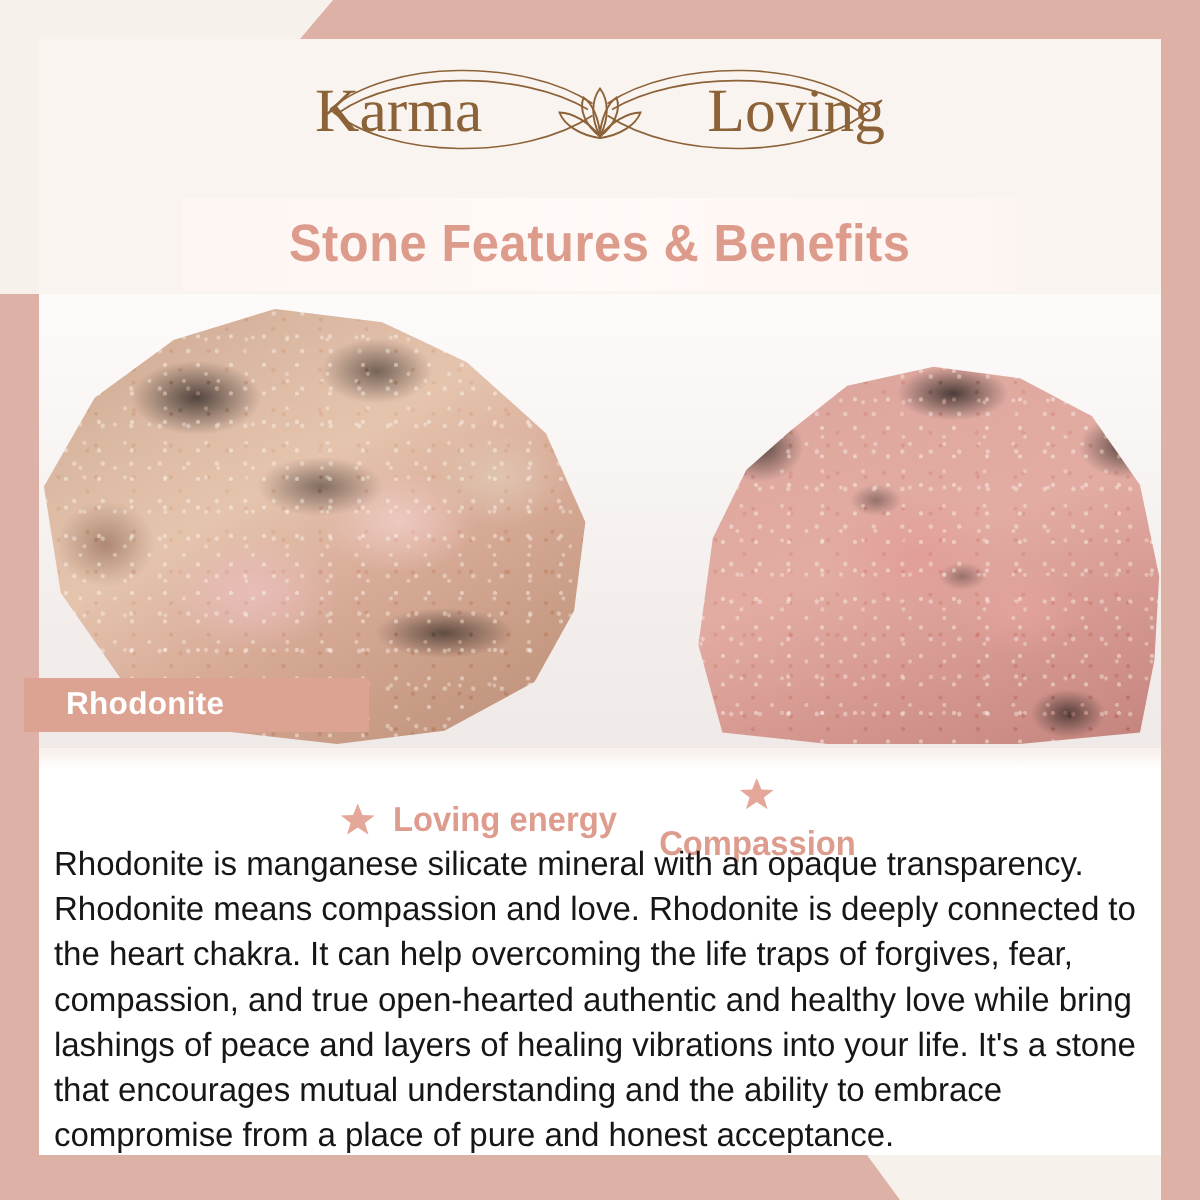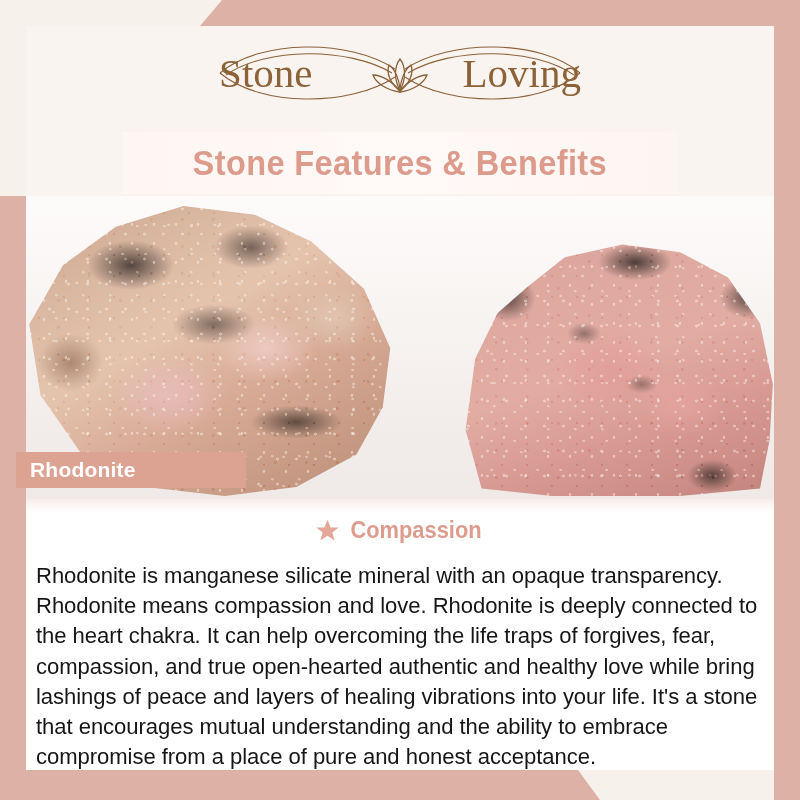--- a/index.html
+++ b/index.html
@@ -116,21 +116,21 @@
       radial-gradient(circle at 55% 86%, rgba(255,248,240,.4) 1.1px, transparent 1.5px);
     background-size:22px 19px, 27px 23px, 19px 25px, 25px 21px, 31px 27px, 23px 29px;
     mix-blend-mode:overlay;
   }
 
   
   .stone-label{
     position:absolute; left:16px; top:452px; width:230px; height:36px;
     background:#dda392;
     display:flex; align-items:center;
-    padding-left:14px;
+    padding-left:28px;
     z-index:6;
   }
   .stone-label-text{
     font-family:"Liberation Sans Narrow","Liberation Sans", sans-serif;
     font-weight:bold; font-size:21px; color:#ffffff; letter-spacing:.2px;
   }
 
   
   .content{
     position:absolute; left:26px; top:499px; width:748px; height:271px;
@@ -193,21 +193,21 @@
         <path d="M210 56 C 200 48, 196 38, 199 30 C 205 34, 209 44, 210 54 Z"></path>
         <path d="M210 56 C 220 48, 224 38, 221 30 C 215 34, 211 44, 210 54 Z"></path>
         <path d="M210 56 C 204 44, 204 32, 210 24 C 216 32, 216 44, 210 56 Z"></path>
         <path d="M210 57 C 196 55, 186 48, 183 40 C 192 40, 203 47, 210 56 Z"></path>
         <path d="M210 57 C 224 55, 234 48, 237 40 C 228 40, 217 47, 210 56 Z"></path>
       </g>
     </svg>
     <div style="position:absolute; left:0; top:0; width:800px; height:78px;
                 display:flex; align-items:center; justify-content:center; gap:150px;
                 font-family:'Liberation Serif', serif; font-size:41px; color:#8c6239;">
-      <span>Stone</span>
+      <span>Karma</span>
       <span>Loving</span>
     </div>
   </div>
 
   <div class="title-band">
     <span class="title-text">Stone Features &amp; Benefits</span>
   </div>
 
   <div class="photo-strip">
     <div class="stone stone-left">
@@ -220,20 +220,26 @@
 
   <div class="stone-label">
     <span class="stone-label-text">Rhodonite</span>
   </div>
 
   <div class="content">
     <div class="content-topfade"></div>
 
     <div class="benefits">
 
+      <div class="benefit">
+        <svg class="star" width="25" height="25" viewBox="0 0 24 24">
+          <path d="M12 1.6 L15 9 L22.8 9.2 L16.6 14 L18.9 21.6 L12 17 L5.1 21.6 L7.4 14 L1.2 9.2 L9 9 Z" fill="#e4a799"></path>
+        </svg>
+        <span class="benefit-label">Loving energy</span>
+      </div>
 
       <div class="benefit">
         <svg class="star" width="25" height="25" viewBox="0 0 24 24">
           <path d="M12 1.6 L15 9 L22.8 9.2 L16.6 14 L18.9 21.6 L12 17 L5.1 21.6 L7.4 14 L1.2 9.2 L9 9 Z" fill="#e4a799"></path>
         </svg>
         <span class="benefit-label">Compassion</span>
       </div>
 
 
     </div>

